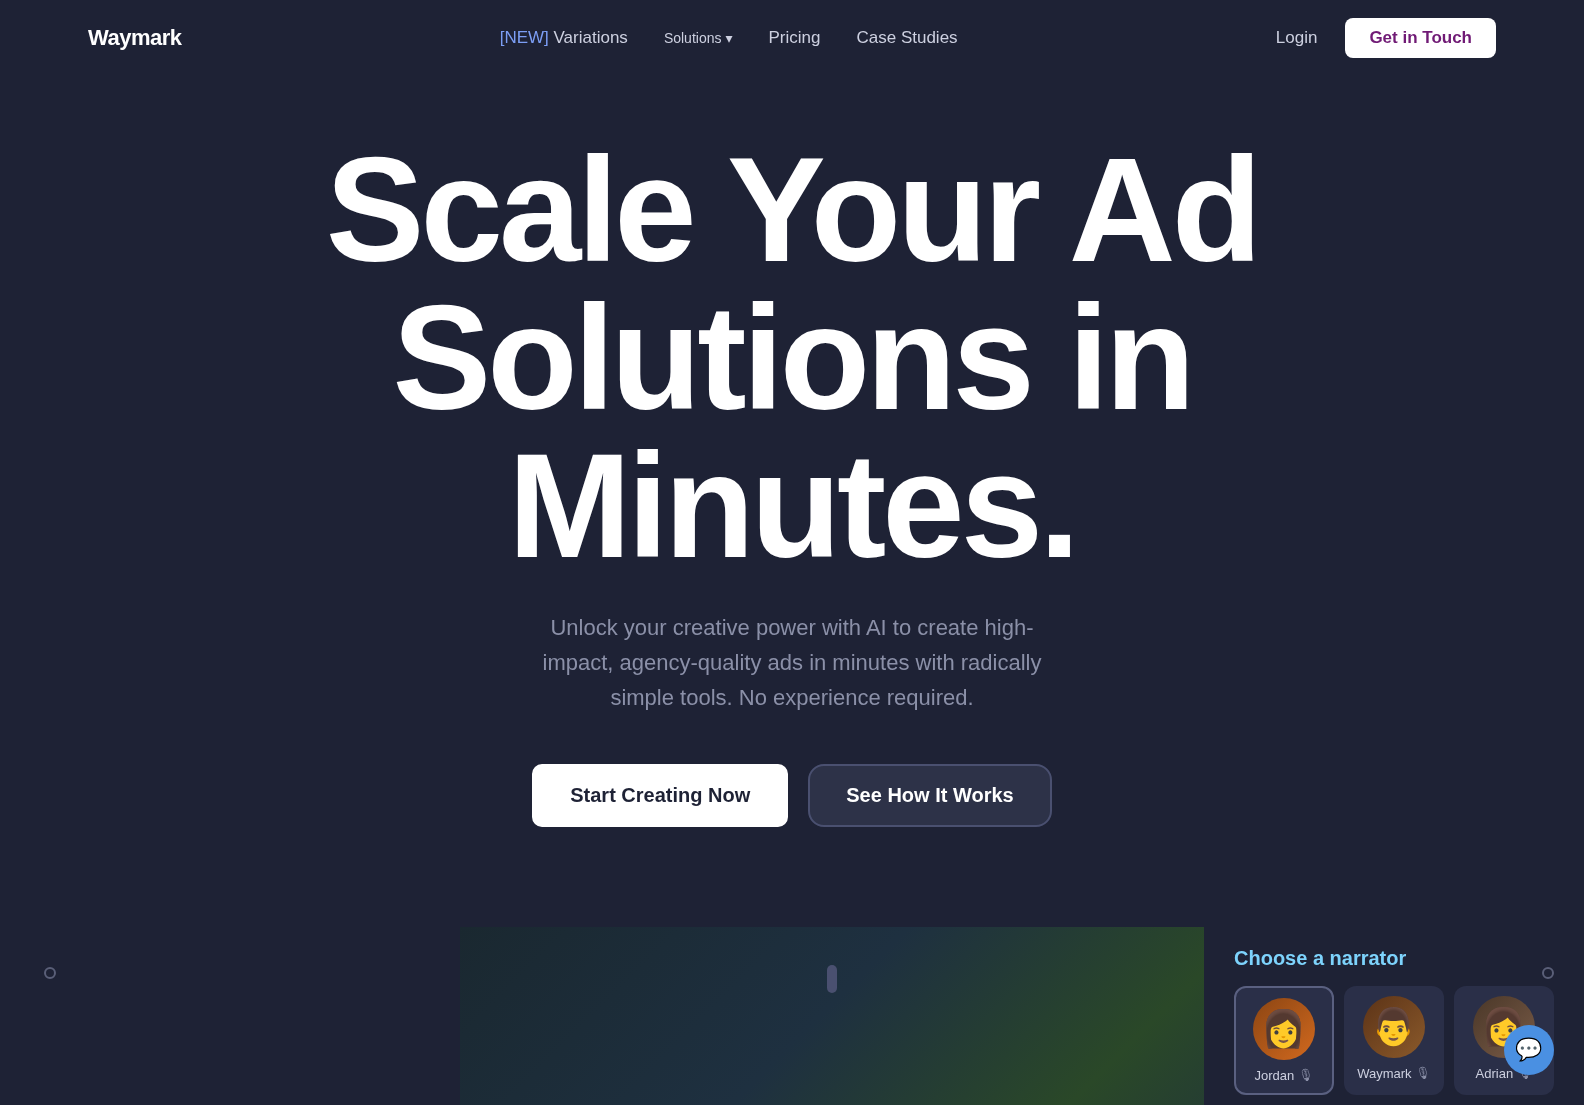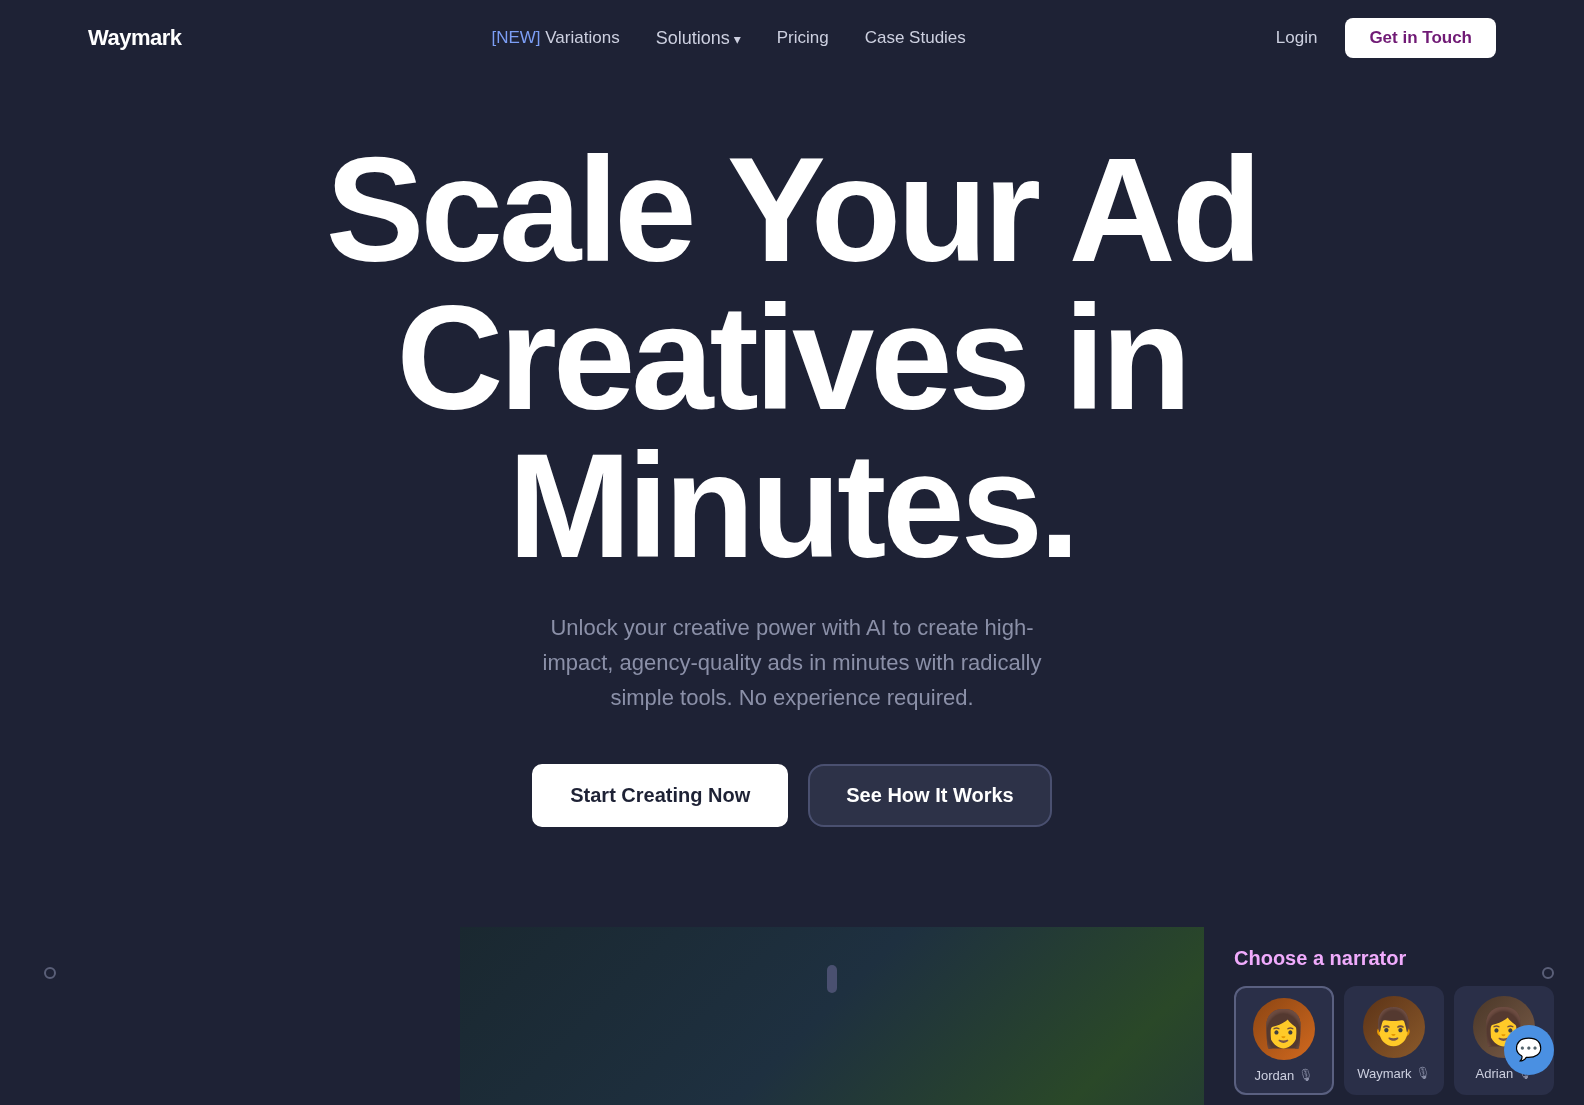--- a/index.html
+++ b/index.html
@@ -41,21 +41,21 @@
       font-size: 17px;
       color: #cdd0e0;
       text-decoration: none;
       cursor: pointer;
     }
 
     .nav-link-solutions {
       display: flex;
       align-items: center;
       gap: 4px;
-      font-size: 18px;
+      font-size: 14px;
       color: #cdd0e0;
       cursor: pointer;
     }
 
     .nav-right {
       display: flex;
       align-items: center;
       gap: 28px;
     }
 
@@ -201,21 +201,21 @@
       background: transparent;
       border: 2px solid #5a5f78;
       position: absolute;
       top: 40px;
       right: 30px;
     }
 
     .narrator-title {
       font-size: 20px;
       font-weight: 700;
-      color: #f0abfc;
+      color: #7dd3fc;
       margin-bottom: 16px;
     }
 
     .narrator-grid {
       display: grid;
       grid-template-columns: repeat(3, 1fr);
       gap: 10px;
     }
 
     .narrator-card {
@@ -307,21 +307,21 @@
 
   <div class="nav-right">
     <span class="nav-login">Login</span>
     <button class="nav-cta">Get in Touch</button>
   </div>
 </nav>
 
 <section class="hero">
   <h1 class="hero-title">
     <span>Scale Your Ad</span><br>
-    <span>Creatives in</span><br>
+    <span>Solutions in</span><br>
     <span>Minutes.</span>
   </h1>
 
   <p class="hero-subtitle">Unlock your creative power with AI to create high-impact, agency-quality ads in minutes with radically simple tools. No experience required.</p>
 
   <div class="hero-buttons">
     <button class="btn-primary">Start Creating Now</button>
     <button class="btn-secondary">See How It Works</button>
   </div>
 </section>

